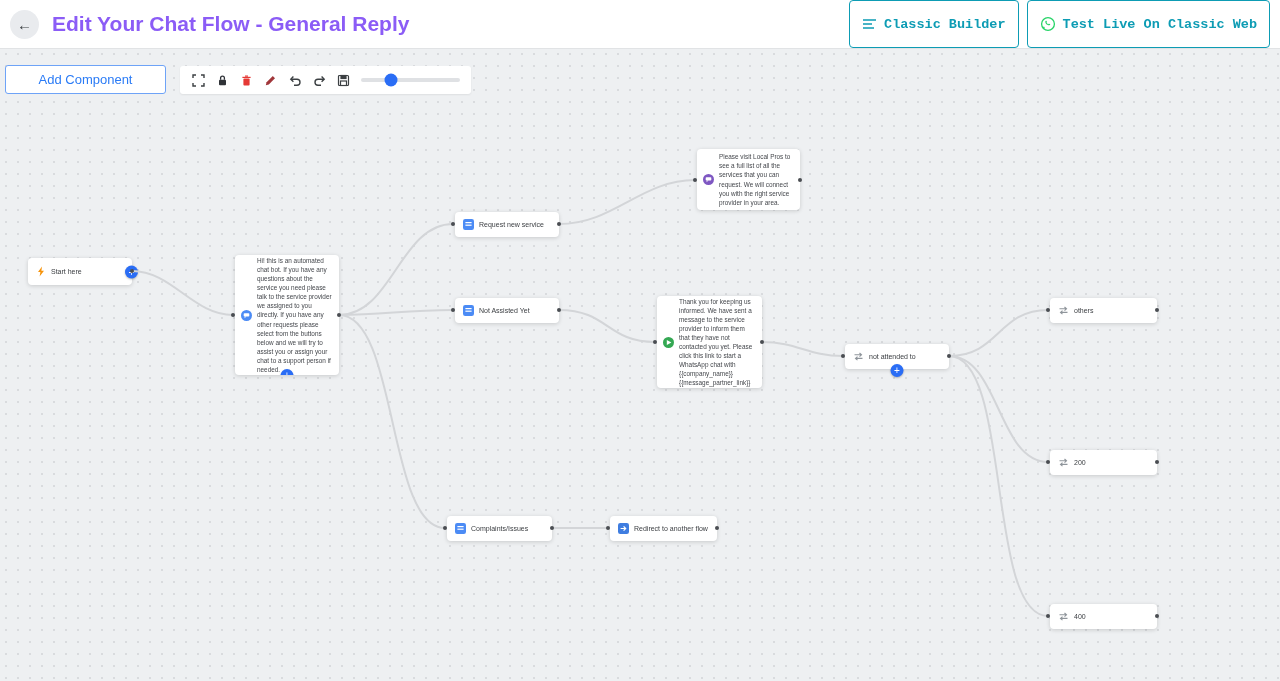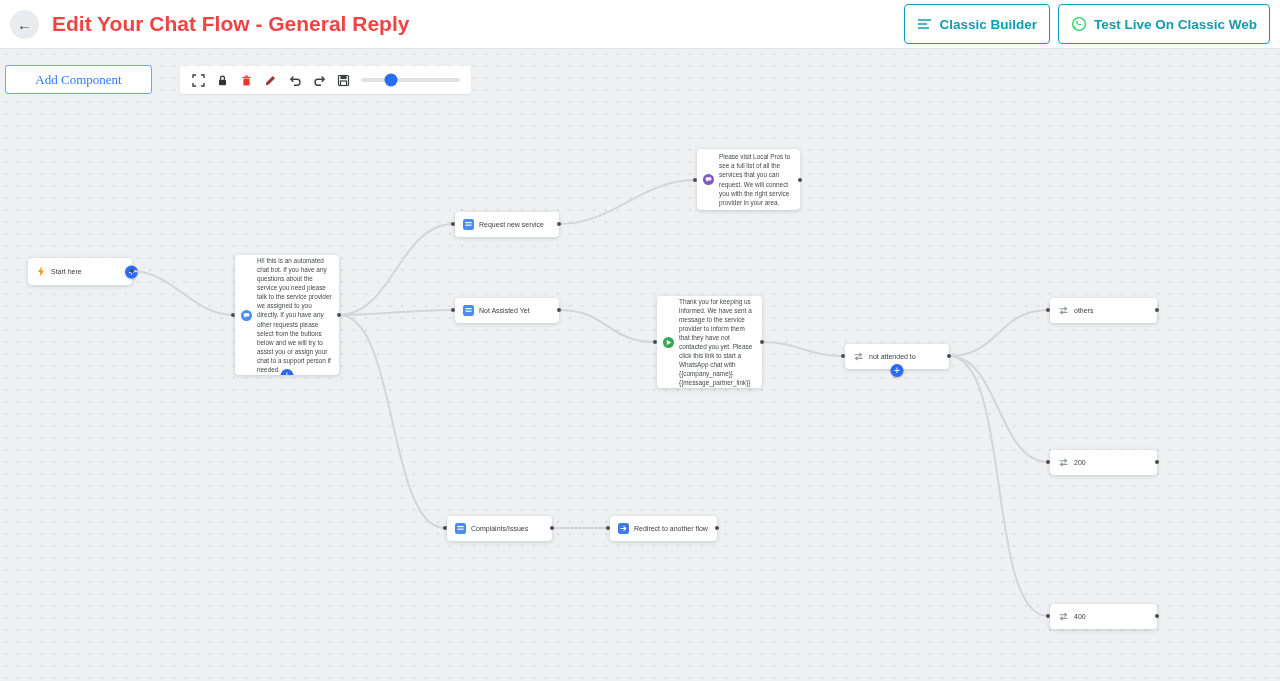--- a/index.html
+++ b/index.html
@@ -12,32 +12,32 @@
     background-image:radial-gradient(#d9dbde 1px, transparent 1.2px);
     background-size:12px 12px; }
 
   
   .header { position:absolute; left:0; top:0; width:1280px; height:48px;
     background:#ffffff; display:flex; align-items:center; padding:0 10px;
     z-index:10; box-shadow:0 1px 0 rgba(0,0,0,.05); }
   .back { width:29px; height:29px; border-radius:50%; background:#e9ebee;
     border:none; color:#3c4043; font-size:15px; cursor:pointer;
     display:flex; align-items:center; justify-content:center; }
-  .title { font-size:21px; font-weight:700; color:#ef4444; margin-left:13px; }
+  .title { font-size:21px; font-weight:700; color:#8b5cf6; margin-left:13px; }
   .hbtns { margin-left:auto; display:flex; gap:8px; }
-  .hbtn { height:40px; background:#fff; border:1px solid #0d9cb4; border-radius:4px;
+  .hbtn { height:48px; background:#fff; border:1px solid #0d9cb4; border-radius:4px;
     color:#0d9cb4; font-size:13.5px; font-weight:600; padding:0 12px;
     display:flex; align-items:center; gap:7px; cursor:pointer;
-    font-family:Liberation Sans, sans-serif; }
-
-  
-  .add-btn { position:absolute; left:5px; top:65px; width:147px; height:29px;
+    font-family:Liberation Mono, monospace; }
+
+  
+  .add-btn { position:absolute; left:5px; top:65px; width:161px; height:29px;
     background:#fff; border:1px solid #6ea3f7; border-radius:3px;
     color:#2a7bf6; font-size:13px; cursor:pointer; z-index:5;
-    font-family:Liberation Serif, serif; }
+    font-family:Liberation Sans, sans-serif; }
   .toolbar { position:absolute; left:180px; top:66px; width:291px; height:28px;
     background:#fff; border-radius:3px; display:flex; align-items:center;
     padding:0 11px; gap:10px; z-index:5; box-shadow:0 1px 2px rgba(0,0,0,.07); }
   .tbtn { width:15px; height:15px; border:none; background:transparent; padding:0;
     cursor:pointer; display:flex; align-items:center; justify-content:center; }
   .slider { margin-left:auto; width:104px; height:4px; background:#dfe1e4;
     border-radius:2px; position:relative; cursor:pointer; }
   .knob { position:absolute; left:30%; top:50%; transform:translate(-50%,-50%);
     width:13px; height:13px; border-radius:50%; background:#2a6df5; cursor:grab; }
 

